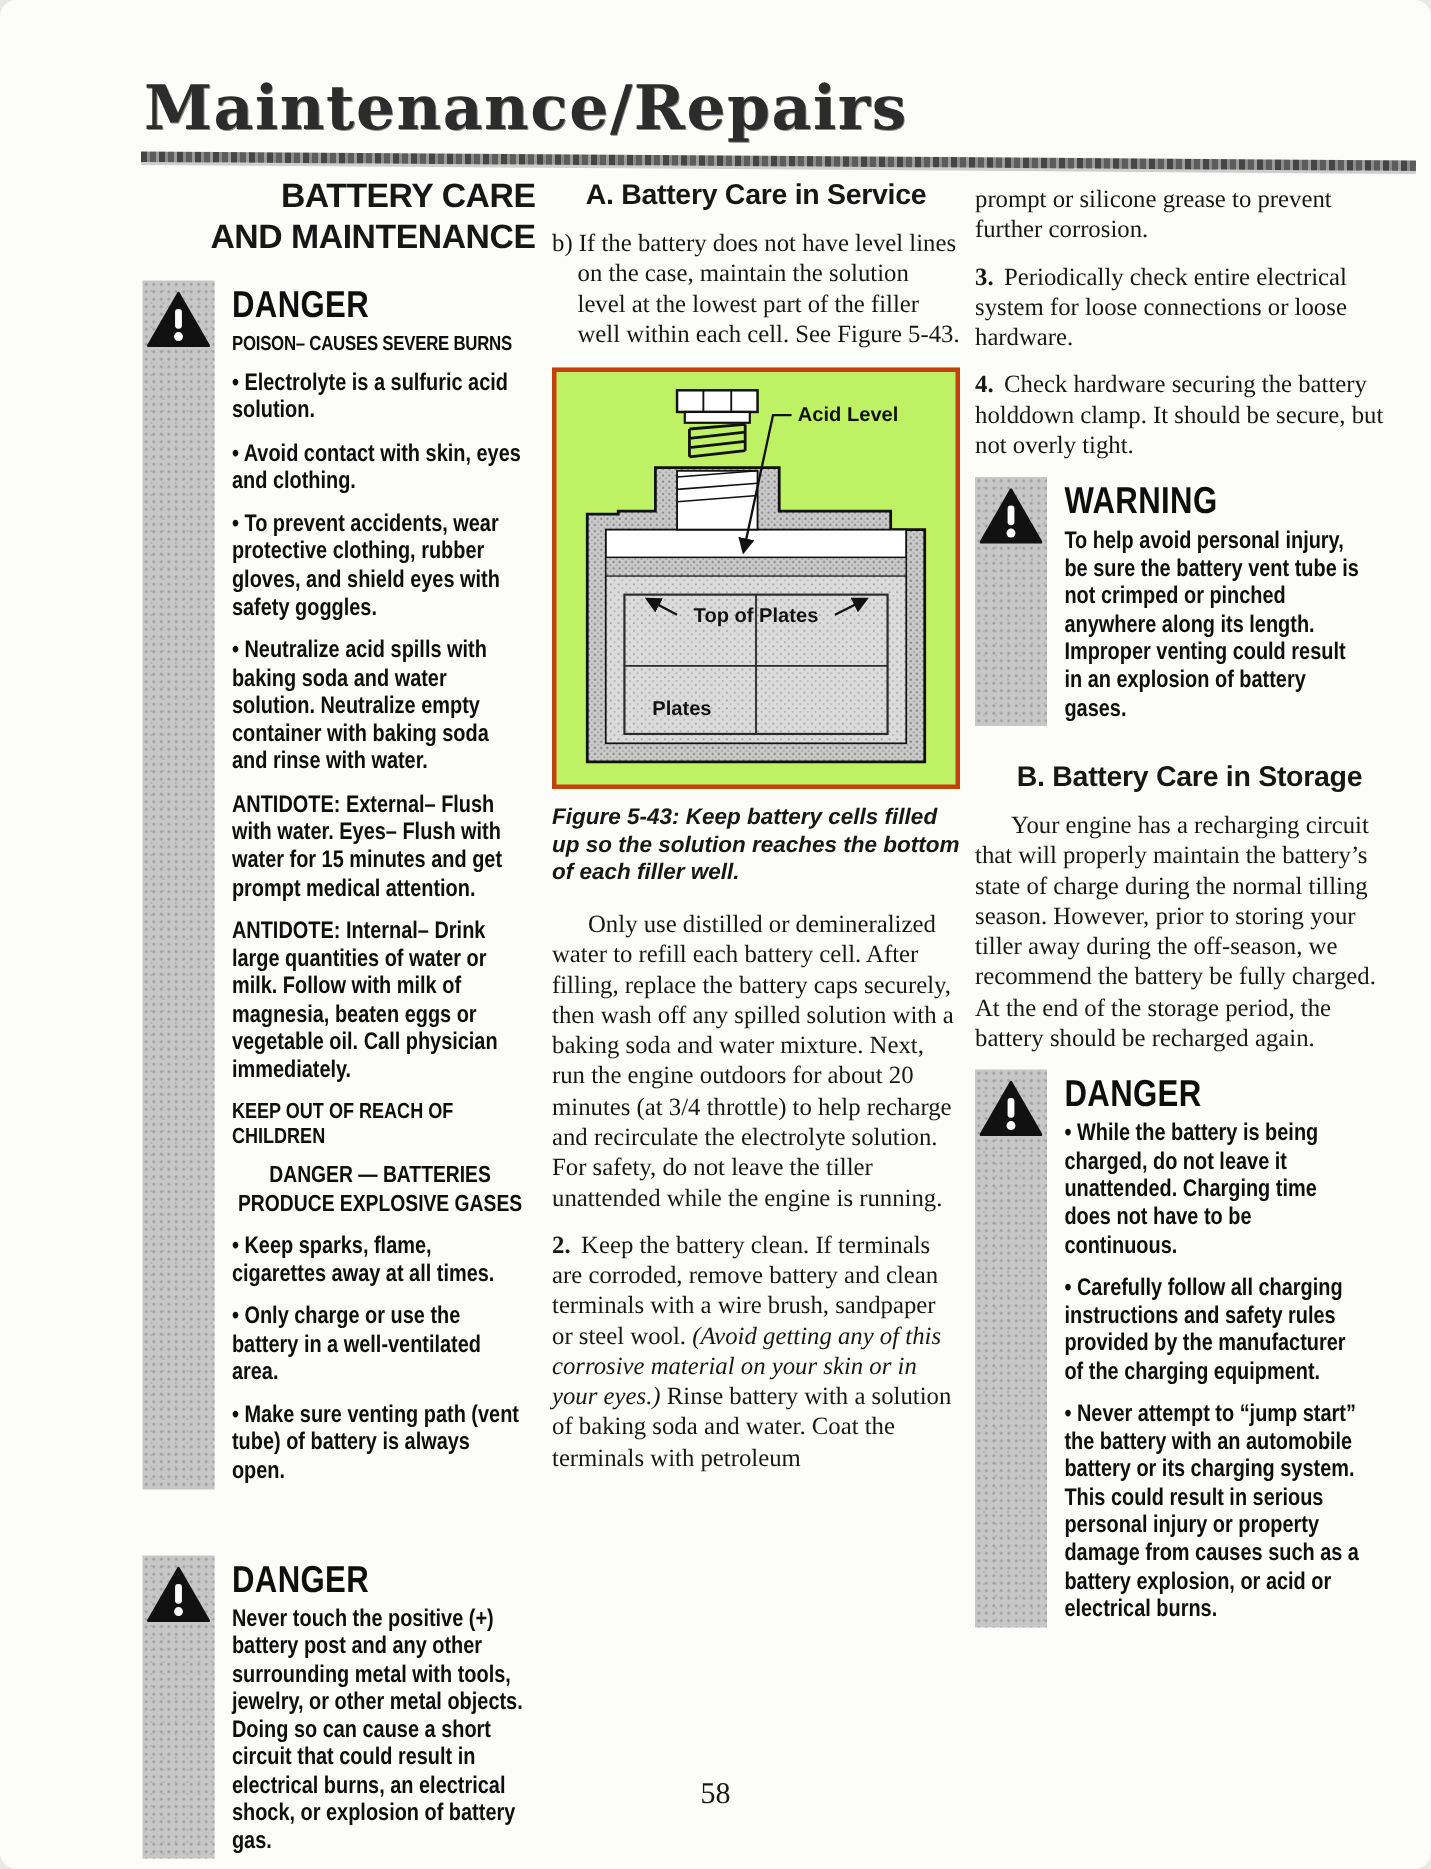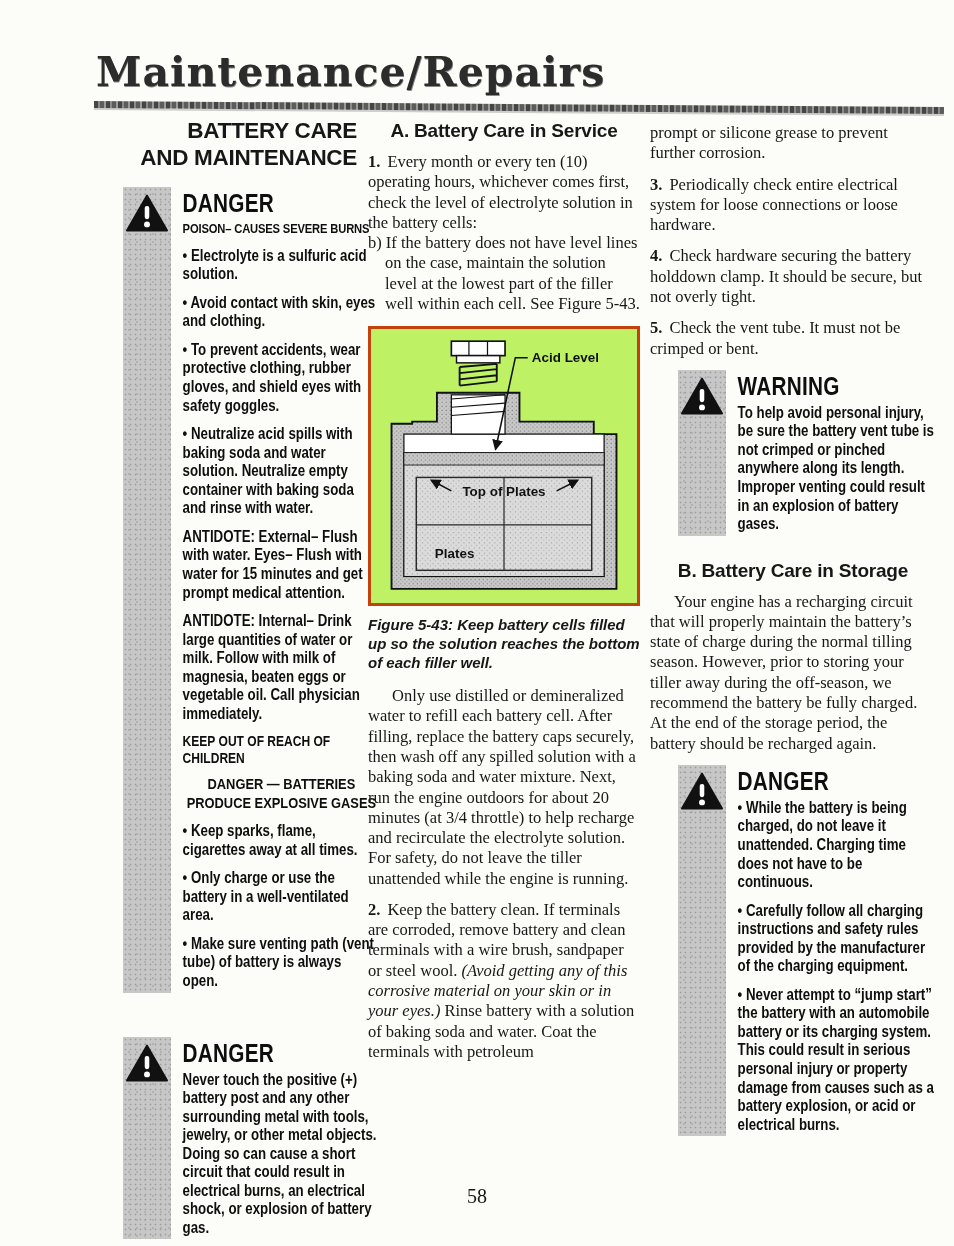--- a/index.html
+++ b/index.html
@@ -1,19 +1,19 @@
 <!DOCTYPE html>
 <html><head>
 <meta charset="utf-8">
 <style>
   html,body{margin:0;padding:0;background:#e8e8e4;}
   .page{
     position:relative; width:954px; height:1246px; margin:0 auto;
     background:#fcfcf9; overflow:hidden;
-    font-family:"Liberation Serif", serif; color:#171717;
+    font-family:"Liberation Serif", serif; color:#171717;border-radius:11px;
   }
   
   .hdr-title{
     position:absolute; left:96px; top:48px;
     font-family:"DejaVu Serif", serif; font-size:41px; font-weight:600;
     letter-spacing:1px; color:#2c2c2c;
     text-shadow:0.6px 0.6px 0 #8a8a8a;
   }
   .hdr-rule{
     position:absolute; left:94px; top:101px; width:850px; height:7px;
@@ -38,21 +38,21 @@
   .battery-title{
     font-family:"Liberation Sans", sans-serif; font-weight:bold;
     font-size:22.5px; line-height:1.18; letter-spacing:-0.3px; margin:0 0 6px 0;text-align:right;
   }
   .sec-head{
     font-family:"Liberation Sans", sans-serif; font-weight:bold;
     font-size:19px; letter-spacing:-0.2px; margin:0 0 10px 0;text-align:center;
   }
 
   
-  .wbox{display:flex; align-items:stretch;margin-left:28px;}
+  .wbox{display:flex; align-items:stretch;}
   .wbar{
     flex:0 0 48px; width:48px; position:relative;
     background-color:#c7c7c7;
     background-image:
       radial-gradient(#9d9d9d 0.9px, transparent 1.05px),
       radial-gradient(#b2b2b2 0.9px, transparent 1.05px);
     background-size:5px 5px, 8px 8px;
     background-position:0 0, 2px 3px;
   }
   .tri{position:absolute; top:7px; left:50%; transform:translateX(-50%);}
@@ -141,23 +141,20 @@
       <div class="wcontent">
         <div class="whead">DANGER</div>
         <p class="wp wp-last">Never touch the positive (+) battery post and any other surrounding metal with tools, jewelry, or other metal objects.  Doing so can cause a short circuit that could result in electrical burns, an electrical shock, or explosion of battery gas.</p>
       </div>
     </div>
   </div>
 
   <div class="col col-mid">
     <div class="sec-head">A.  Battery Care in Service</div>
 
-    <p class="p" style="margin-bottom:0;">
-      <span class="num">1.</span><span>Every month or every ten (10) operating hours, whichever comes first, check the level of electrolyte solution in the battery cells:</span>
-    </p>
     <p class="p hang">b) If the battery does not have level lines on the case, maintain the solution level at the lowest part of the filler well within each cell.  See Figure 5-43.</p>
 
     <div class="figbox">
       <svg width="100%" viewBox="0 0 250 252">
         <defs>
           <pattern id="stipWall" width="4" height="4" patternUnits="userSpaceOnUse">
             <rect width="4" height="4" fill="#c9c9c9"></rect>
             <circle cx="1" cy="1" r="0.7" fill="#7f7f7f"></circle>
             <circle cx="3" cy="3" r="0.6" fill="#989898"></circle>
           </pattern>
@@ -222,23 +219,20 @@
 
   <div class="col col-right">
     <p class="p">prompt or silicone grease to prevent further corrosion.</p>
 
     <p class="p">
       <span class="num">3.</span><span>Periodically check entire electrical system for loose connections or loose hardware.</span>
     </p>
     <p class="p">
       <span class="num">4.</span><span>Check hardware securing the battery holddown clamp.  It should be secure, but not overly tight.</span>
     </p>
-    <p class="p">
-      <span class="num">5.</span><span>Check the vent tube.  It must not be crimped or bent.</span>
-    </p>
 
     <div class="wbox" style="margin-top:10px;">
       <div class="wbar">
         <div class="tri">
           <svg width="42" height="38" viewBox="0 0 48 42">
             <polygon points="24,1 47,41 1,41" fill="#111" stroke="#111" stroke-linejoin="round" stroke-width="2"></polygon>
             <rect x="21.4" y="13" width="5.2" height="15" rx="2.4" fill="#fff"></rect>
             <circle cx="24" cy="34" r="3.4" fill="#fff"></circle>
           </svg>
         </div>

